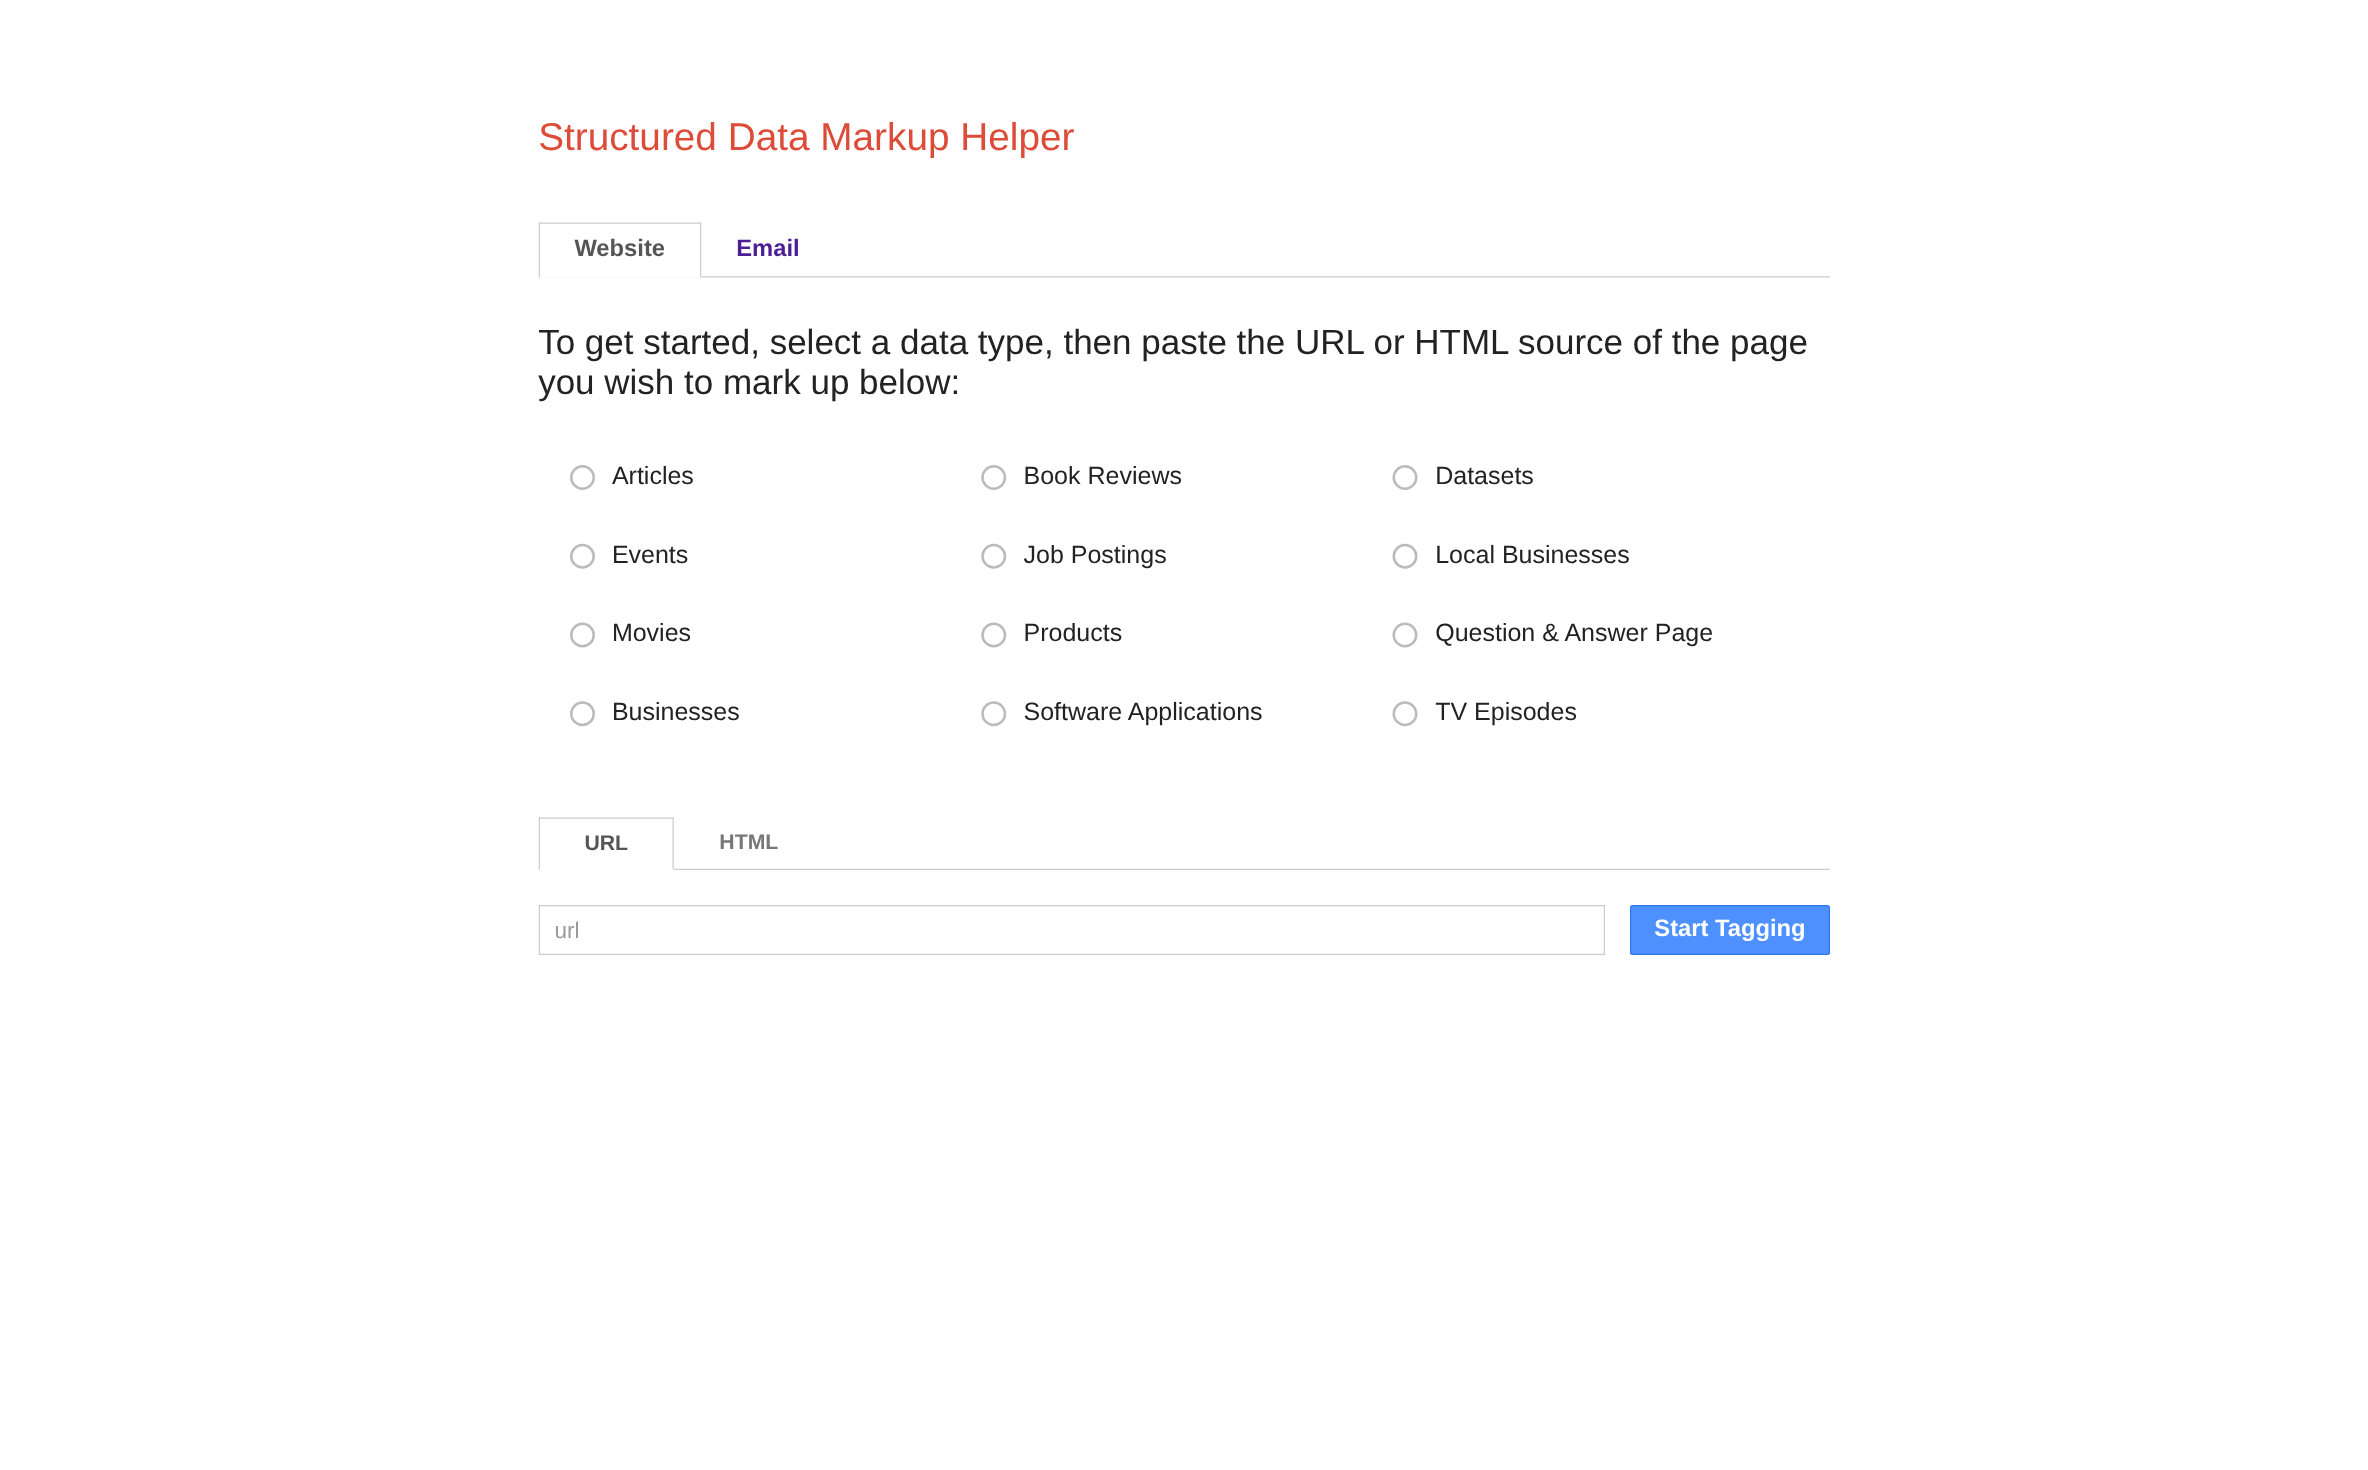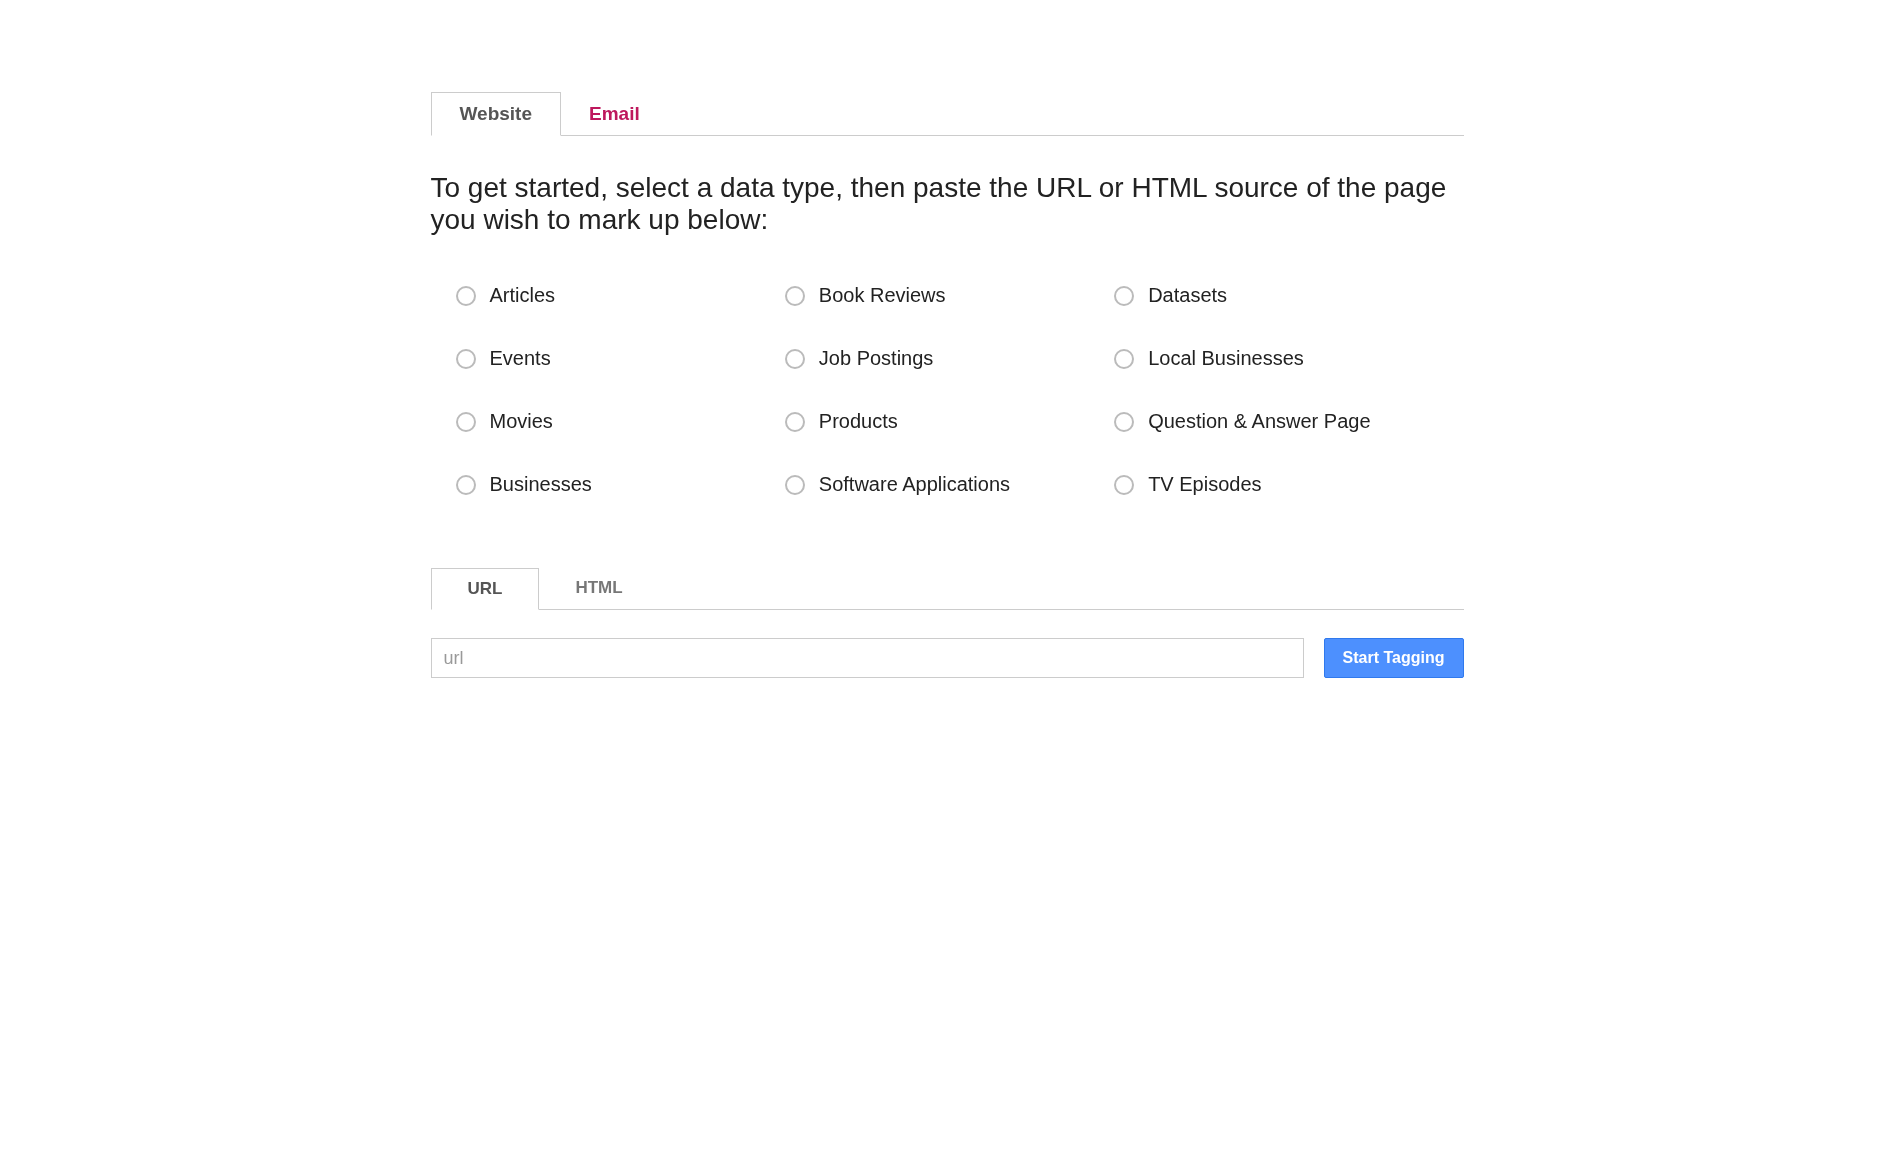--- a/index.html
+++ b/index.html
@@ -26,21 +26,21 @@
     .tab-row {
       display: flex;
       border-bottom: 1px solid #ccc;
       margin-bottom: 36px;
       align-items: flex-end;
     }
     .tab {
       padding: 10px 28px;
       font-size: 19px;
       font-weight: bold;
-      color: #be185d;
+      color: #4c1d95;
       cursor: pointer;
       position: relative;
     }
     .tab.active {
       border: 1px solid #ccc;
       border-bottom: 1px solid #fff;
       margin-bottom: -1px;
       color: #555;
       background: #fff;
     }
@@ -117,32 +117,33 @@
       color: #222;
       height: 40px;
     }
     .url-input::placeholder {
       color: #999;
     }
     .start-btn {
       background: #4d90fe;
       border: 1px solid #3079ed;
       color: #fff;
-      font-size: 16px;
+      font-size: 19px;
       font-weight: bold;
       padding: 0 18px;
       height: 40px;
       cursor: pointer;
       border-radius: 2px;
     }
   </style>
 </head>
 <body>
 
 <div class="container">
+  <h1 class="page-title">Structured Data Markup Helper</h1>
 
   <div class="tab-row">
     <div class="tab active">Website</div>
     <div class="tab">Email</div>
   </div>
 
 
   <p class="instruction-line">To get started, select a data type, then paste the URL or HTML source of the page you wish to mark up below:</p>
 
   <div class="radio-grid">

